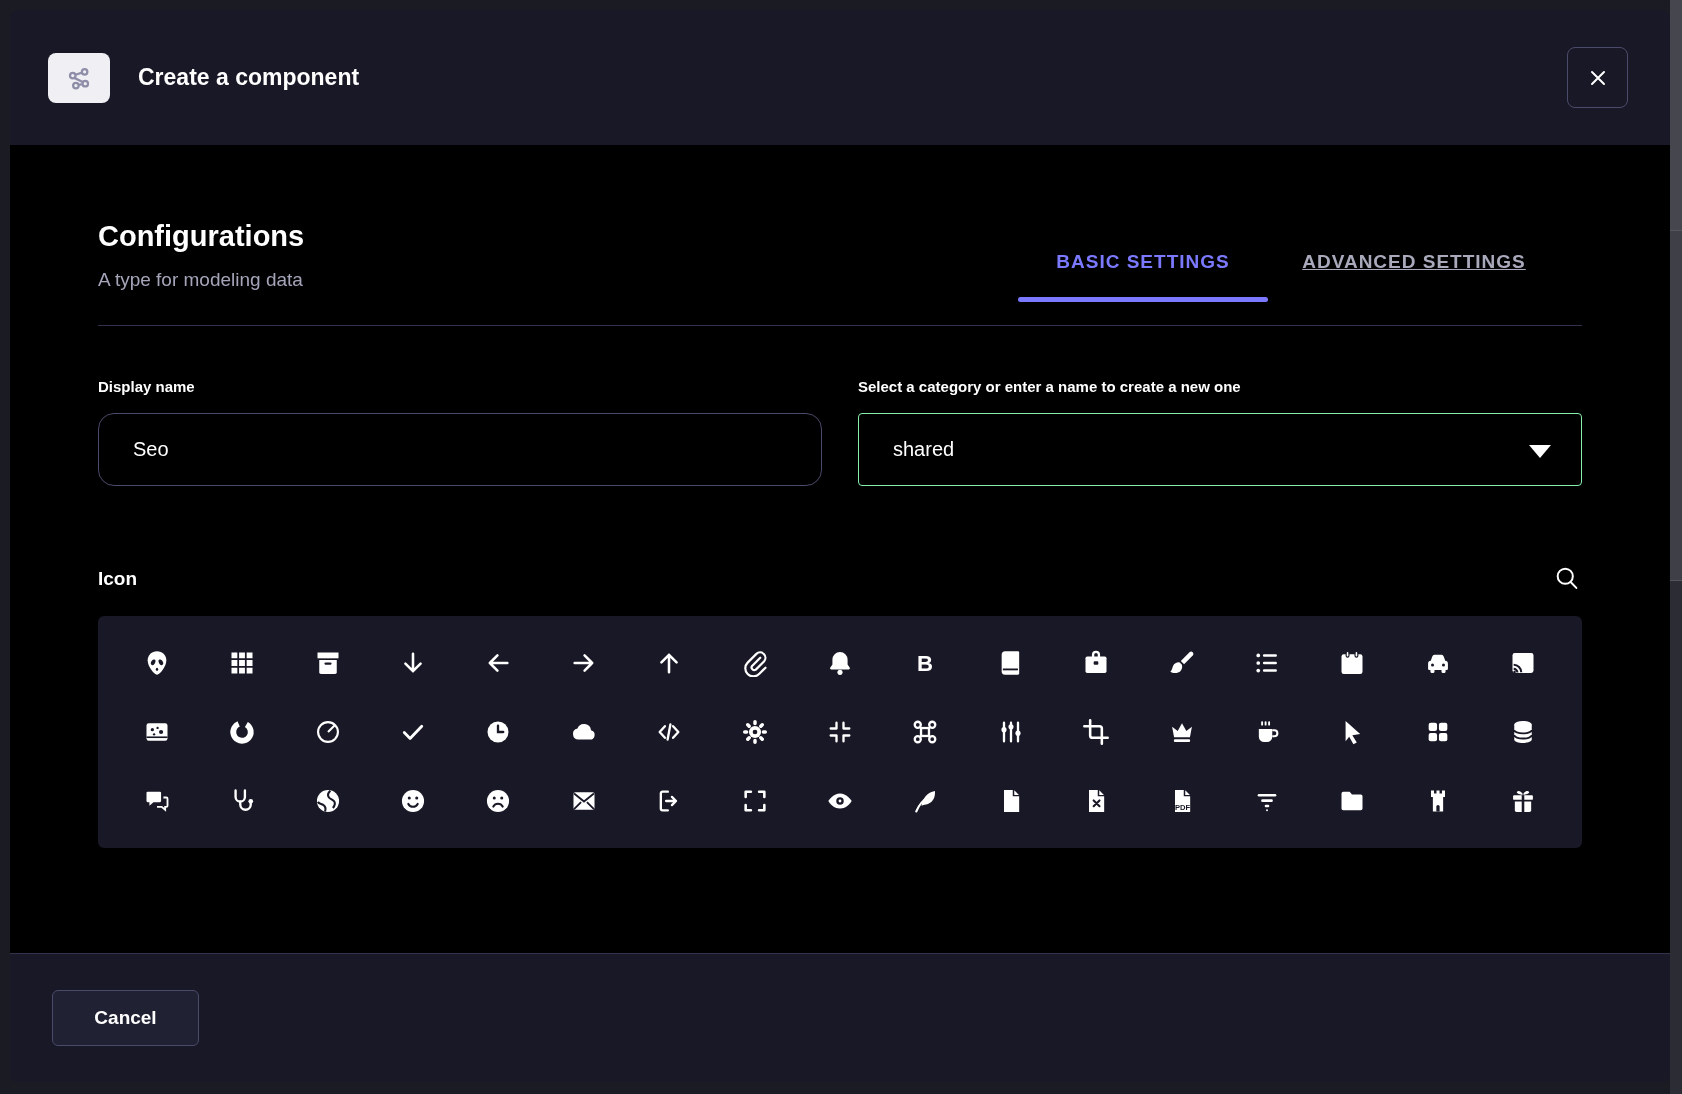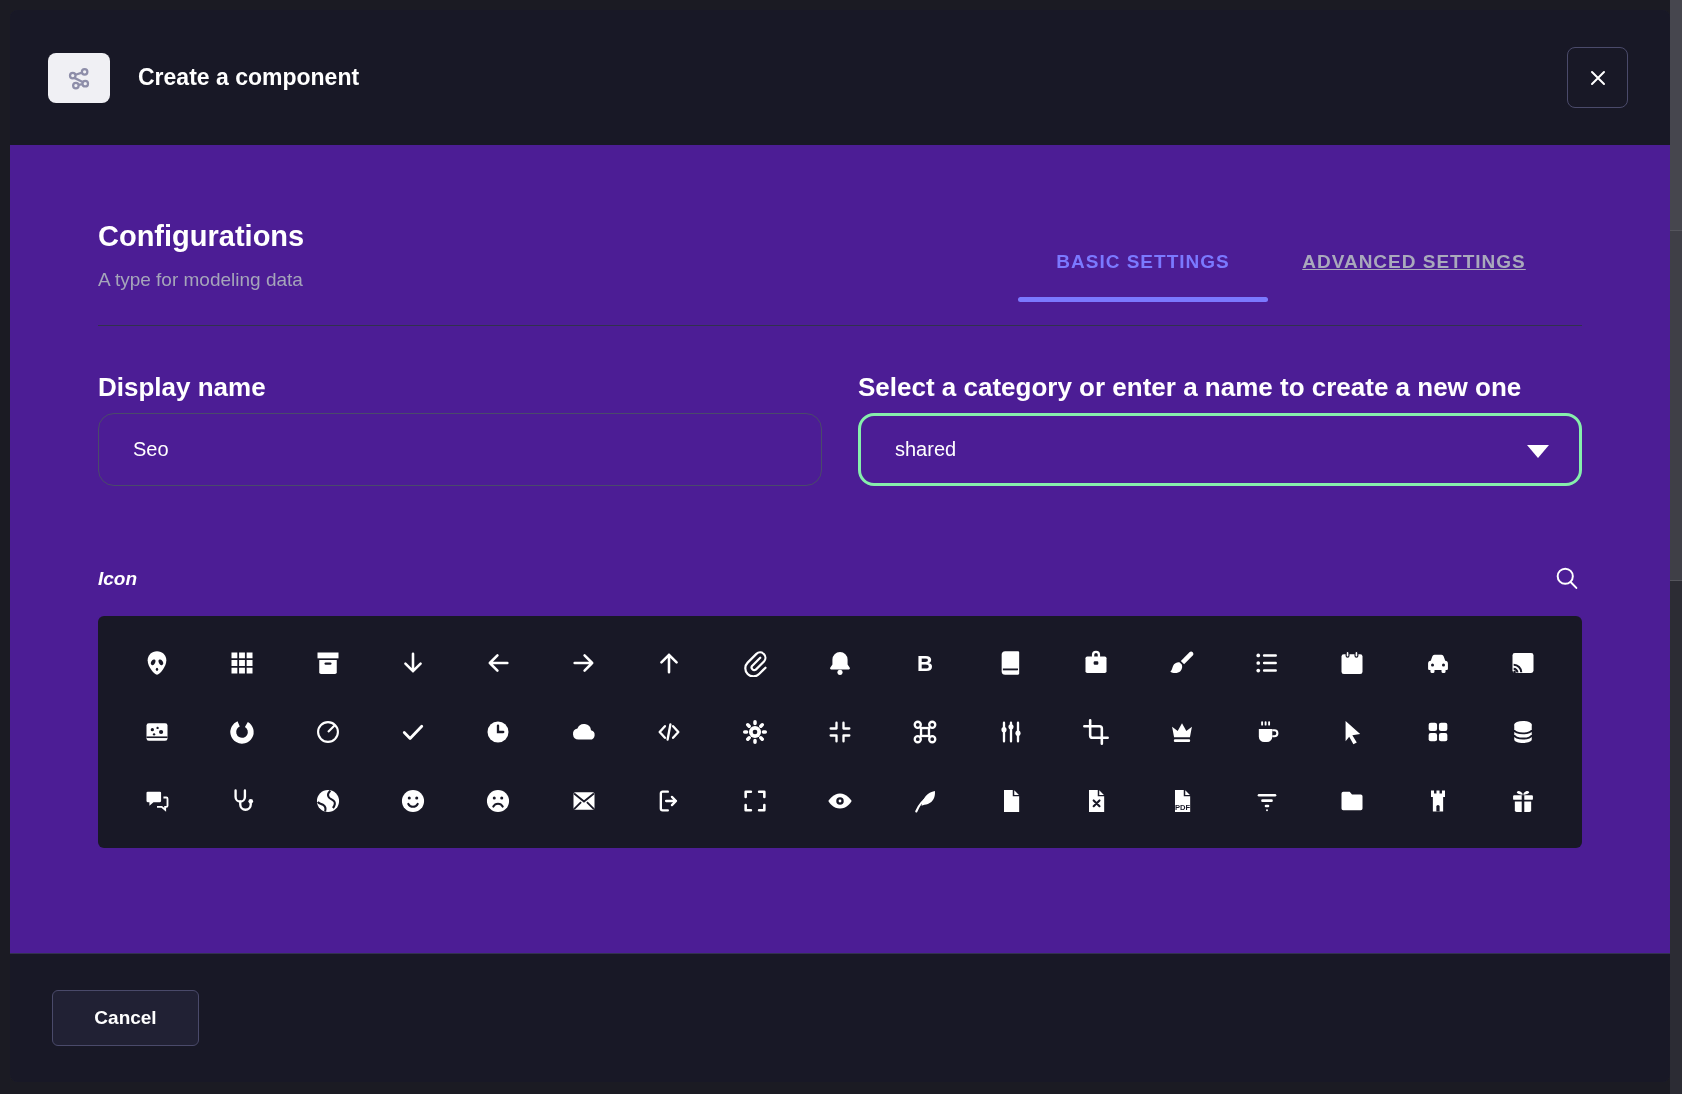--- a/index.html
+++ b/index.html
@@ -18,49 +18,49 @@
 
   .modal-header { height:135px; flex:0 0 135px; background:#181826; display:flex; align-items:center;
                   padding-left:38px; position:relative; }
   .chip { width:62px; height:50px; background:#f0f0f4; border-radius:8px; display:flex;
           align-items:center; justify-content:center; }
   .modal-title { margin-left:28px; font-size:23px; font-weight:700; color:#ffffff; }
   .close-btn { position:absolute; right:42px; top:37px; width:61px; height:61px; border-radius:8px;
                border:1px solid #4a4a6a; background:transparent; display:flex; align-items:center;
                justify-content:center; cursor:pointer; }
 
-  .modal-body { flex:1 1 auto; background:#4c1d95; position:relative; padding:0 88px; }
+  .modal-body { flex:1 1 auto; background:#000000; position:relative; padding:0 88px; }
 
   .section-head { margin-top:73px; }
   .section-title { font-size:29px; line-height:36px; font-weight:700; color:#ffffff; }
   .section-sub { margin-top:14px; font-size:19px; line-height:24px; color:#a5a5ba; }
   .divider { margin-top:33px; height:1px; background:#32324d; }
 
   .tabs { position:absolute; top:106px; right:140px; display:flex; }
   .tab { position:relative; padding-bottom:29px; font-size:19px; line-height:22px; font-weight:600;
          letter-spacing:1px; color:#a9a9bc; text-align:center; cursor:pointer; }
   .tab.basic { width:250px; }
   .tab.advanced { width:232px; margin-left:30px;text-decoration:underline; }
   .tab.active { color:#7b79ff; }
   .tab.active::after { content:''; position:absolute; left:0; right:0; bottom:0; height:5px;
                        background:#7b79ff; border-radius:3px; }
 
   .form-grid { margin-top:50px; display:grid; grid-template-columns:1fr 1fr; column-gap:36px; }
-  .field-label { font-size:26px; line-height:22px; font-weight:700; color:#ffffff; margin-bottom:15px; }
+  .field-label { font-size:15px; line-height:22px; font-weight:700; color:#ffffff; margin-bottom:15px; }
   .text-input { width:100%; height:73px; background:transparent; border:1px solid #4a4a6a;
                 border-radius:16px; color:#ffffff; font-size:20px; padding:0 34px;
                 font-family:"Liberation Sans", sans-serif; outline:none; }
-  .select-box { position:relative; width:100%; height:73px; border:3px solid #86efac; border-radius:16px;
+  .select-box { position:relative; width:100%; height:73px; border:1px solid #86efac; border-radius:4px;
                 display:flex; align-items:center; padding:8px 34px; color:#ffffff; font-size:20px; cursor:pointer; }
   .caret { position:absolute; right:30px; top:50%; margin-top:-5px; width:0; height:0;
            border-left:11px solid transparent; border-right:11px solid transparent;
            border-top:13px solid #ffffff; }
 
   .icon-header { margin-top:78px; display:flex; align-items:center; justify-content:space-between; }
-  .icon-label { font-size:19px; font-weight:700; color:#ffffff;font-style:italic; }
+  .icon-label { font-size:19px; font-weight:700; color:#ffffff; }
   .search-btn { width:30px; height:30px; background:transparent; border:none; cursor:pointer; padding:0; }
 
   .icon-grid { margin-top:22px; height:232px; background:#181826; border-radius:6px;
                display:grid; grid-template-columns:repeat(17, 1fr); grid-template-rows:repeat(3, 1fr);
                padding:12px 16px; align-items:center; justify-items:center; }
   .icon-cell { width:44px; height:44px; display:flex; align-items:center; justify-content:center;
                border-radius:4px; cursor:pointer; }
   .icon-cell svg { width:28px; height:28px; display:block; }
 
   .modal-footer { flex:0 0 129px; background:#181826; border-top:1px solid #32324d;

